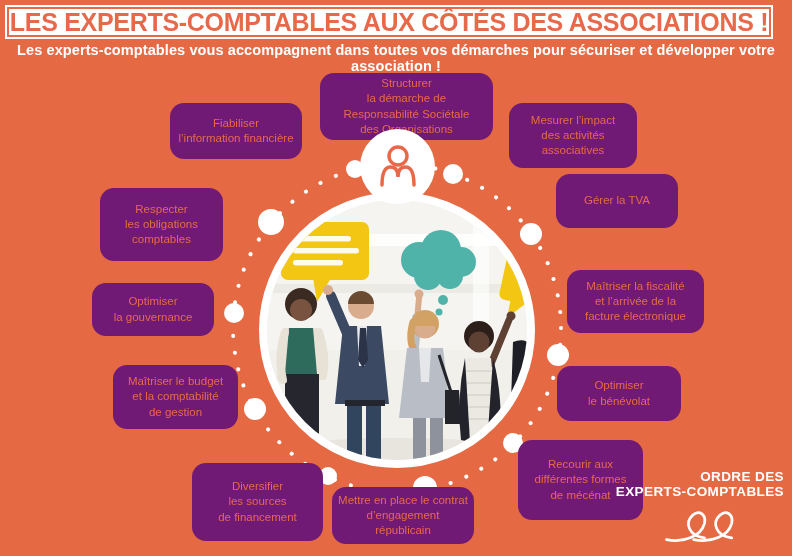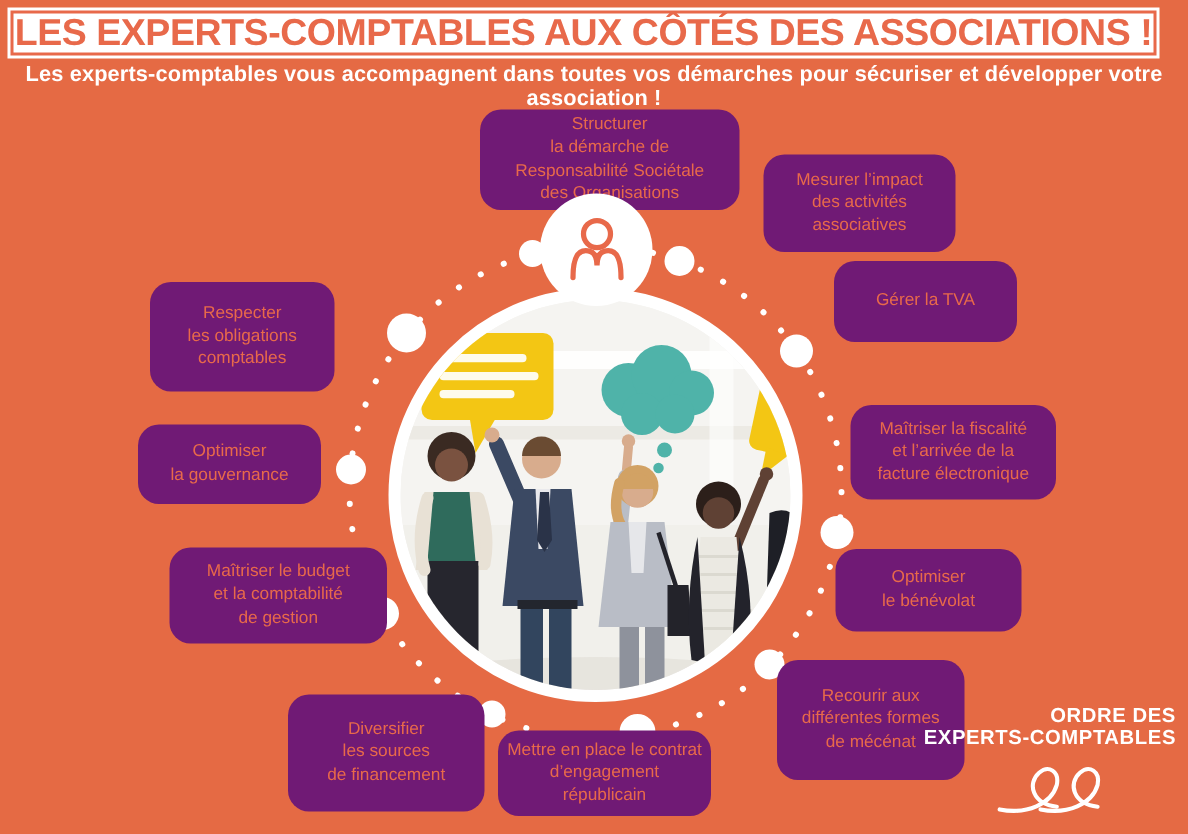--- a/index.html
+++ b/index.html
@@ -28,21 +28,21 @@
     text-align:center;color:var(--accent-text);font-weight:normal;font-size:11.5px;line-height:1.32;
     white-space:pre-line;padding:0 6px;z-index:3;}
   .c1{left:320px;top:73px;width:173px;height:67px;}
   .c2{left:509px;top:103px;width:128px;height:65px;}
   .c3{left:556px;top:174px;width:122px;height:54px;}
   .c4{left:567px;top:270px;width:137px;height:63px;}
   .c5{left:557px;top:366px;width:124px;height:55px;}
   .c6{left:518px;top:440px;width:125px;height:80px;}
   .c7{left:332px;top:487px;width:142px;height:57px;}
   .c8{left:192px;top:463px;width:131px;height:78px;}
-  .c9{left:113px;top:365px;width:145px;height:64px;}
+  .c9{left:113px;top:365px;width:125px;height:64px;}
   .c10{left:92px;top:283px;width:122px;height:53px;}
   .c11{left:100px;top:188px;width:123px;height:73px;}
   .c12{left:170px;top:103px;width:132px;height:56px;}
 
   
   .photo-circle{position:absolute;left:259px;top:192px;width:276px;height:276px;border-radius:50%;
     border:8px solid #fff;overflow:hidden;background:#f5f4f1;z-index:2;}
   .icon-badge{position:absolute;left:360px;top:129px;width:75px;height:75px;border-radius:50%;
     background:#fff;display:flex;align-items:center;justify-content:center;z-index:4;}
 
@@ -200,20 +200,22 @@
 les sources
 de financement</div>
   <div class="card c9">Maîtriser le budget
 et la comptabilité
 de gestion</div>
   <div class="card c10">Optimiser
 la gouvernance</div>
   <div class="card c11">Respecter
 les obligations
 comptables</div>
+  <div class="card c12">Fiabiliser
+l’information financière</div>
 
   <div class="logo">
     <div class="logo-text">
       <div>ORDRE DES</div>
       <div>EXPERTS-COMPTABLES</div>
     </div>
     <svg width="78" height="44" viewBox="0 0 86 46">
       <path d="M6 38 C26 42 44 34 48 20 C50 10 42 5 35 11 C26 19 30 34 48 36" stroke="#ffffff" stroke-width="3" fill="none" stroke-linecap="round"></path>
       <path d="M36 38 C56 42 74 34 78 20 C80 10 72 5 65 11 C56 19 60 34 78 36" stroke="#ffffff" stroke-width="3" fill="none" stroke-linecap="round"></path>
     </svg>

